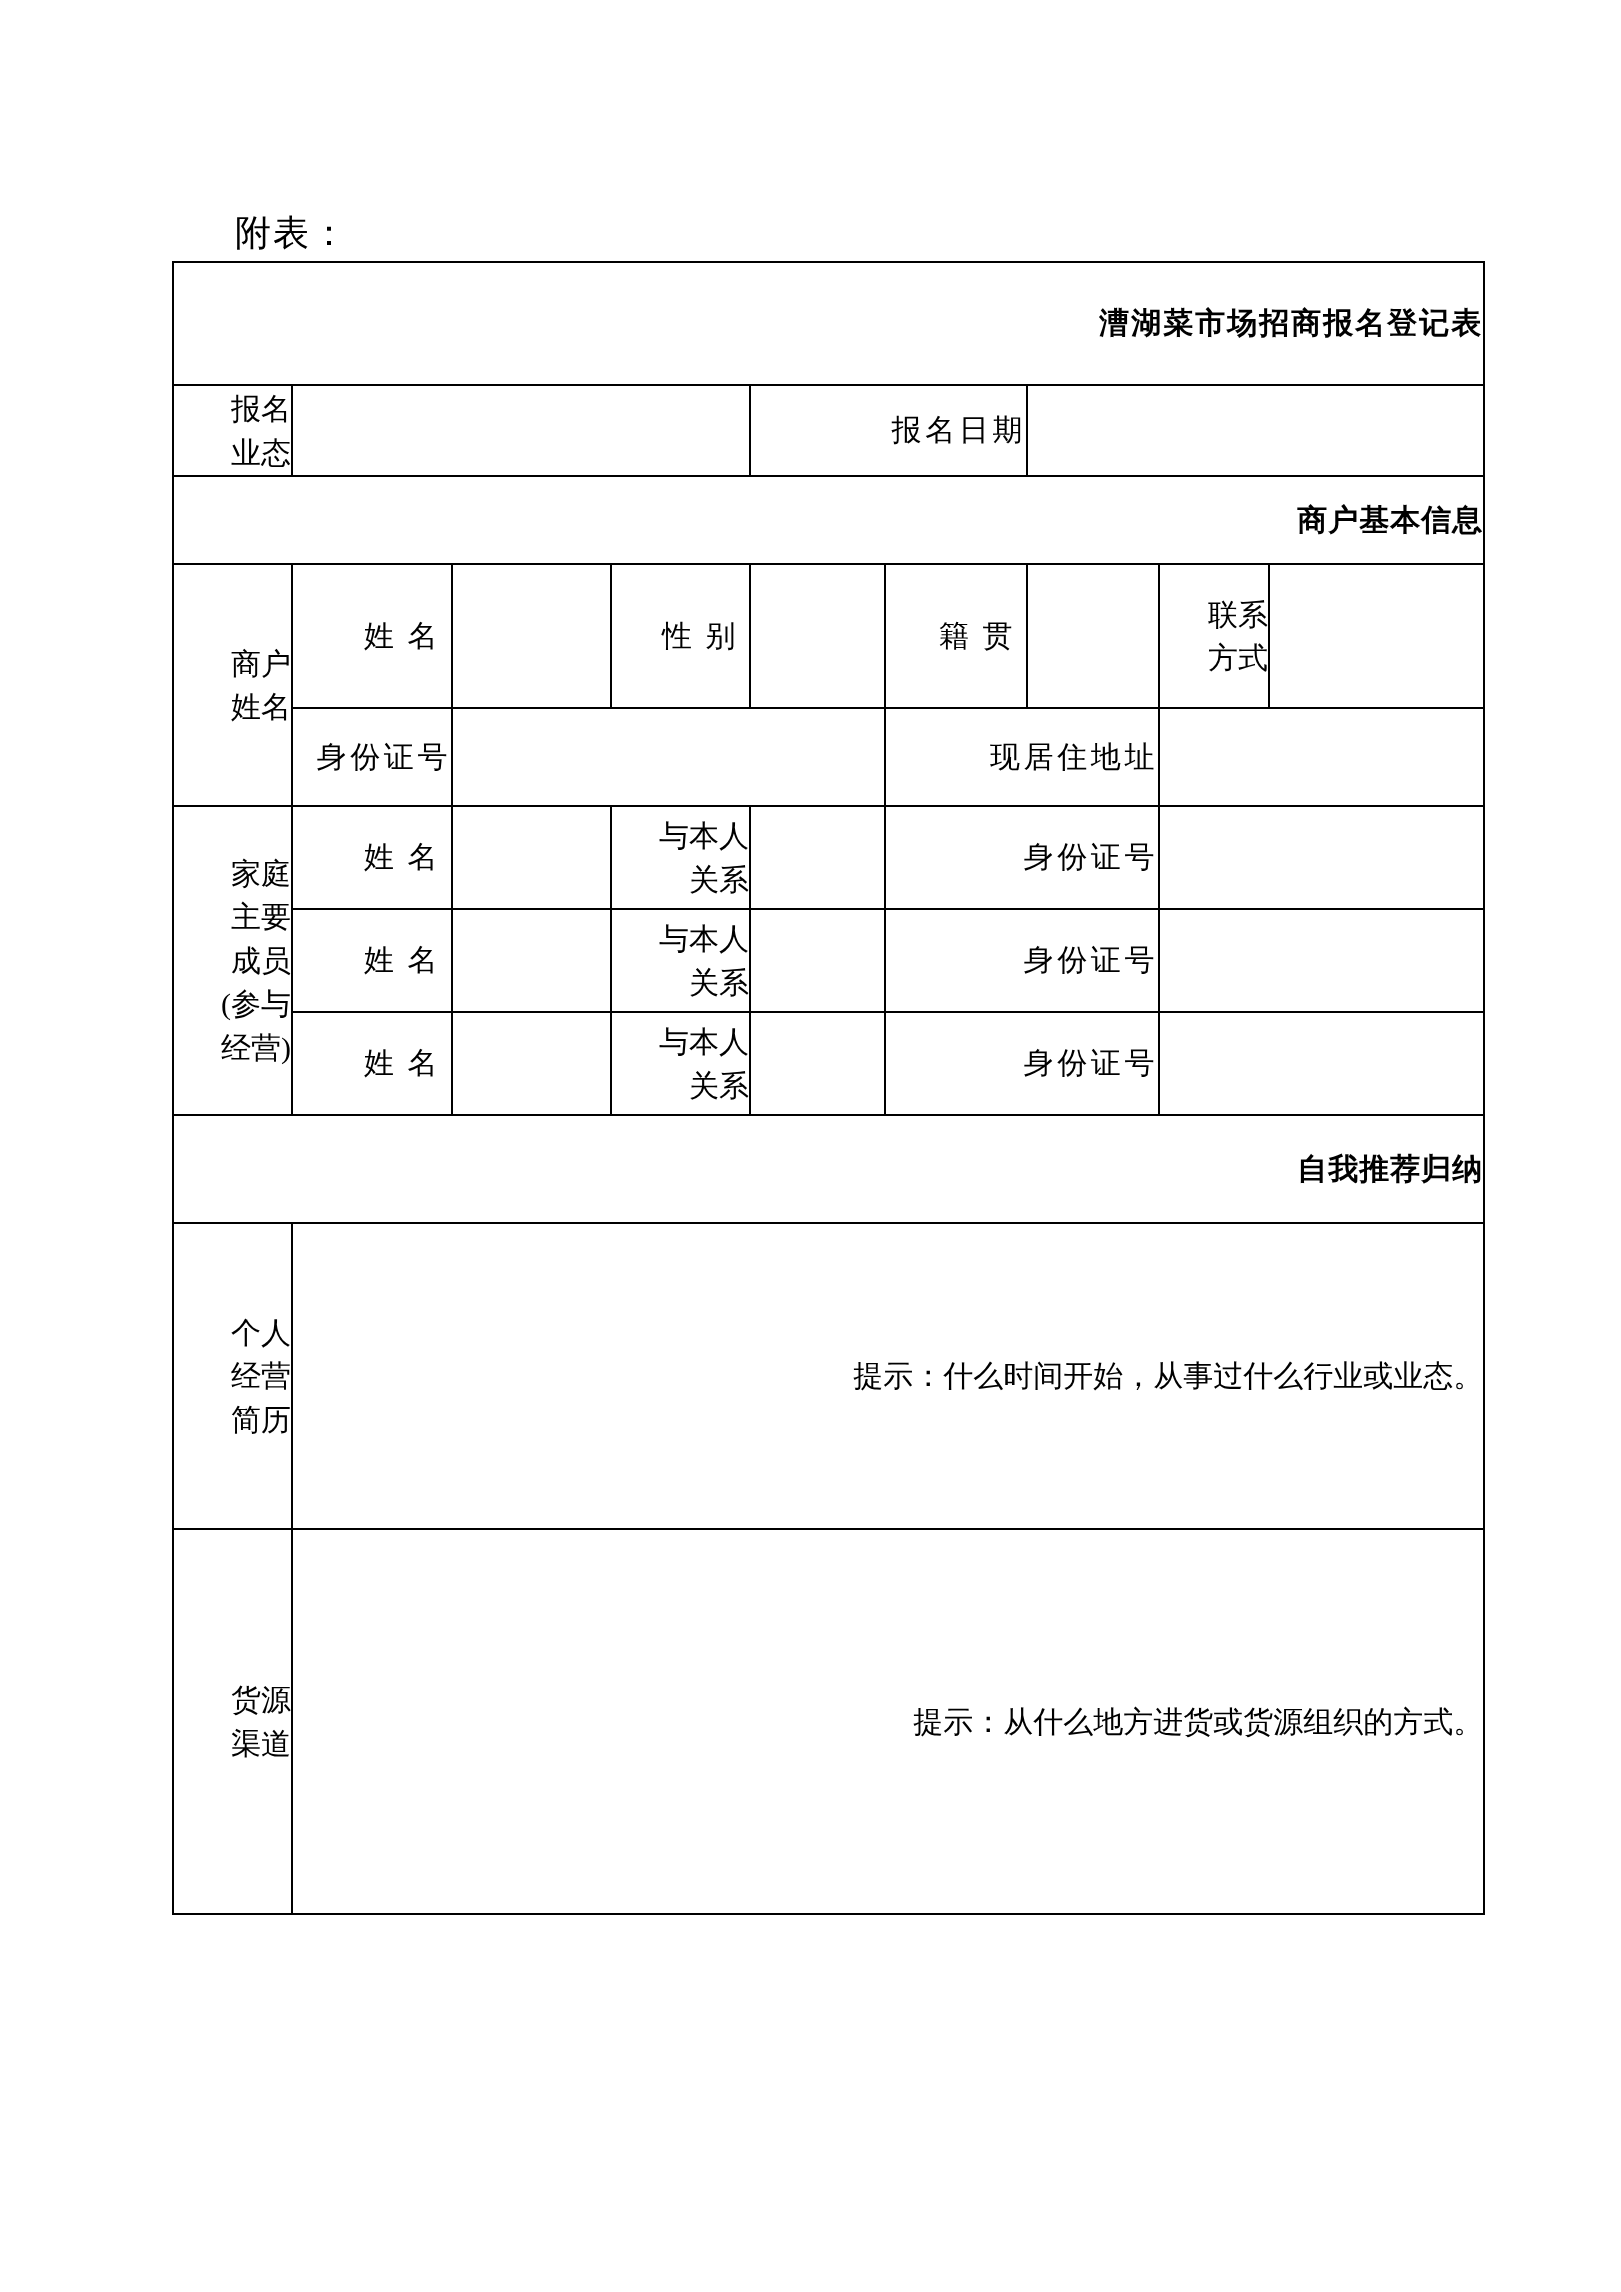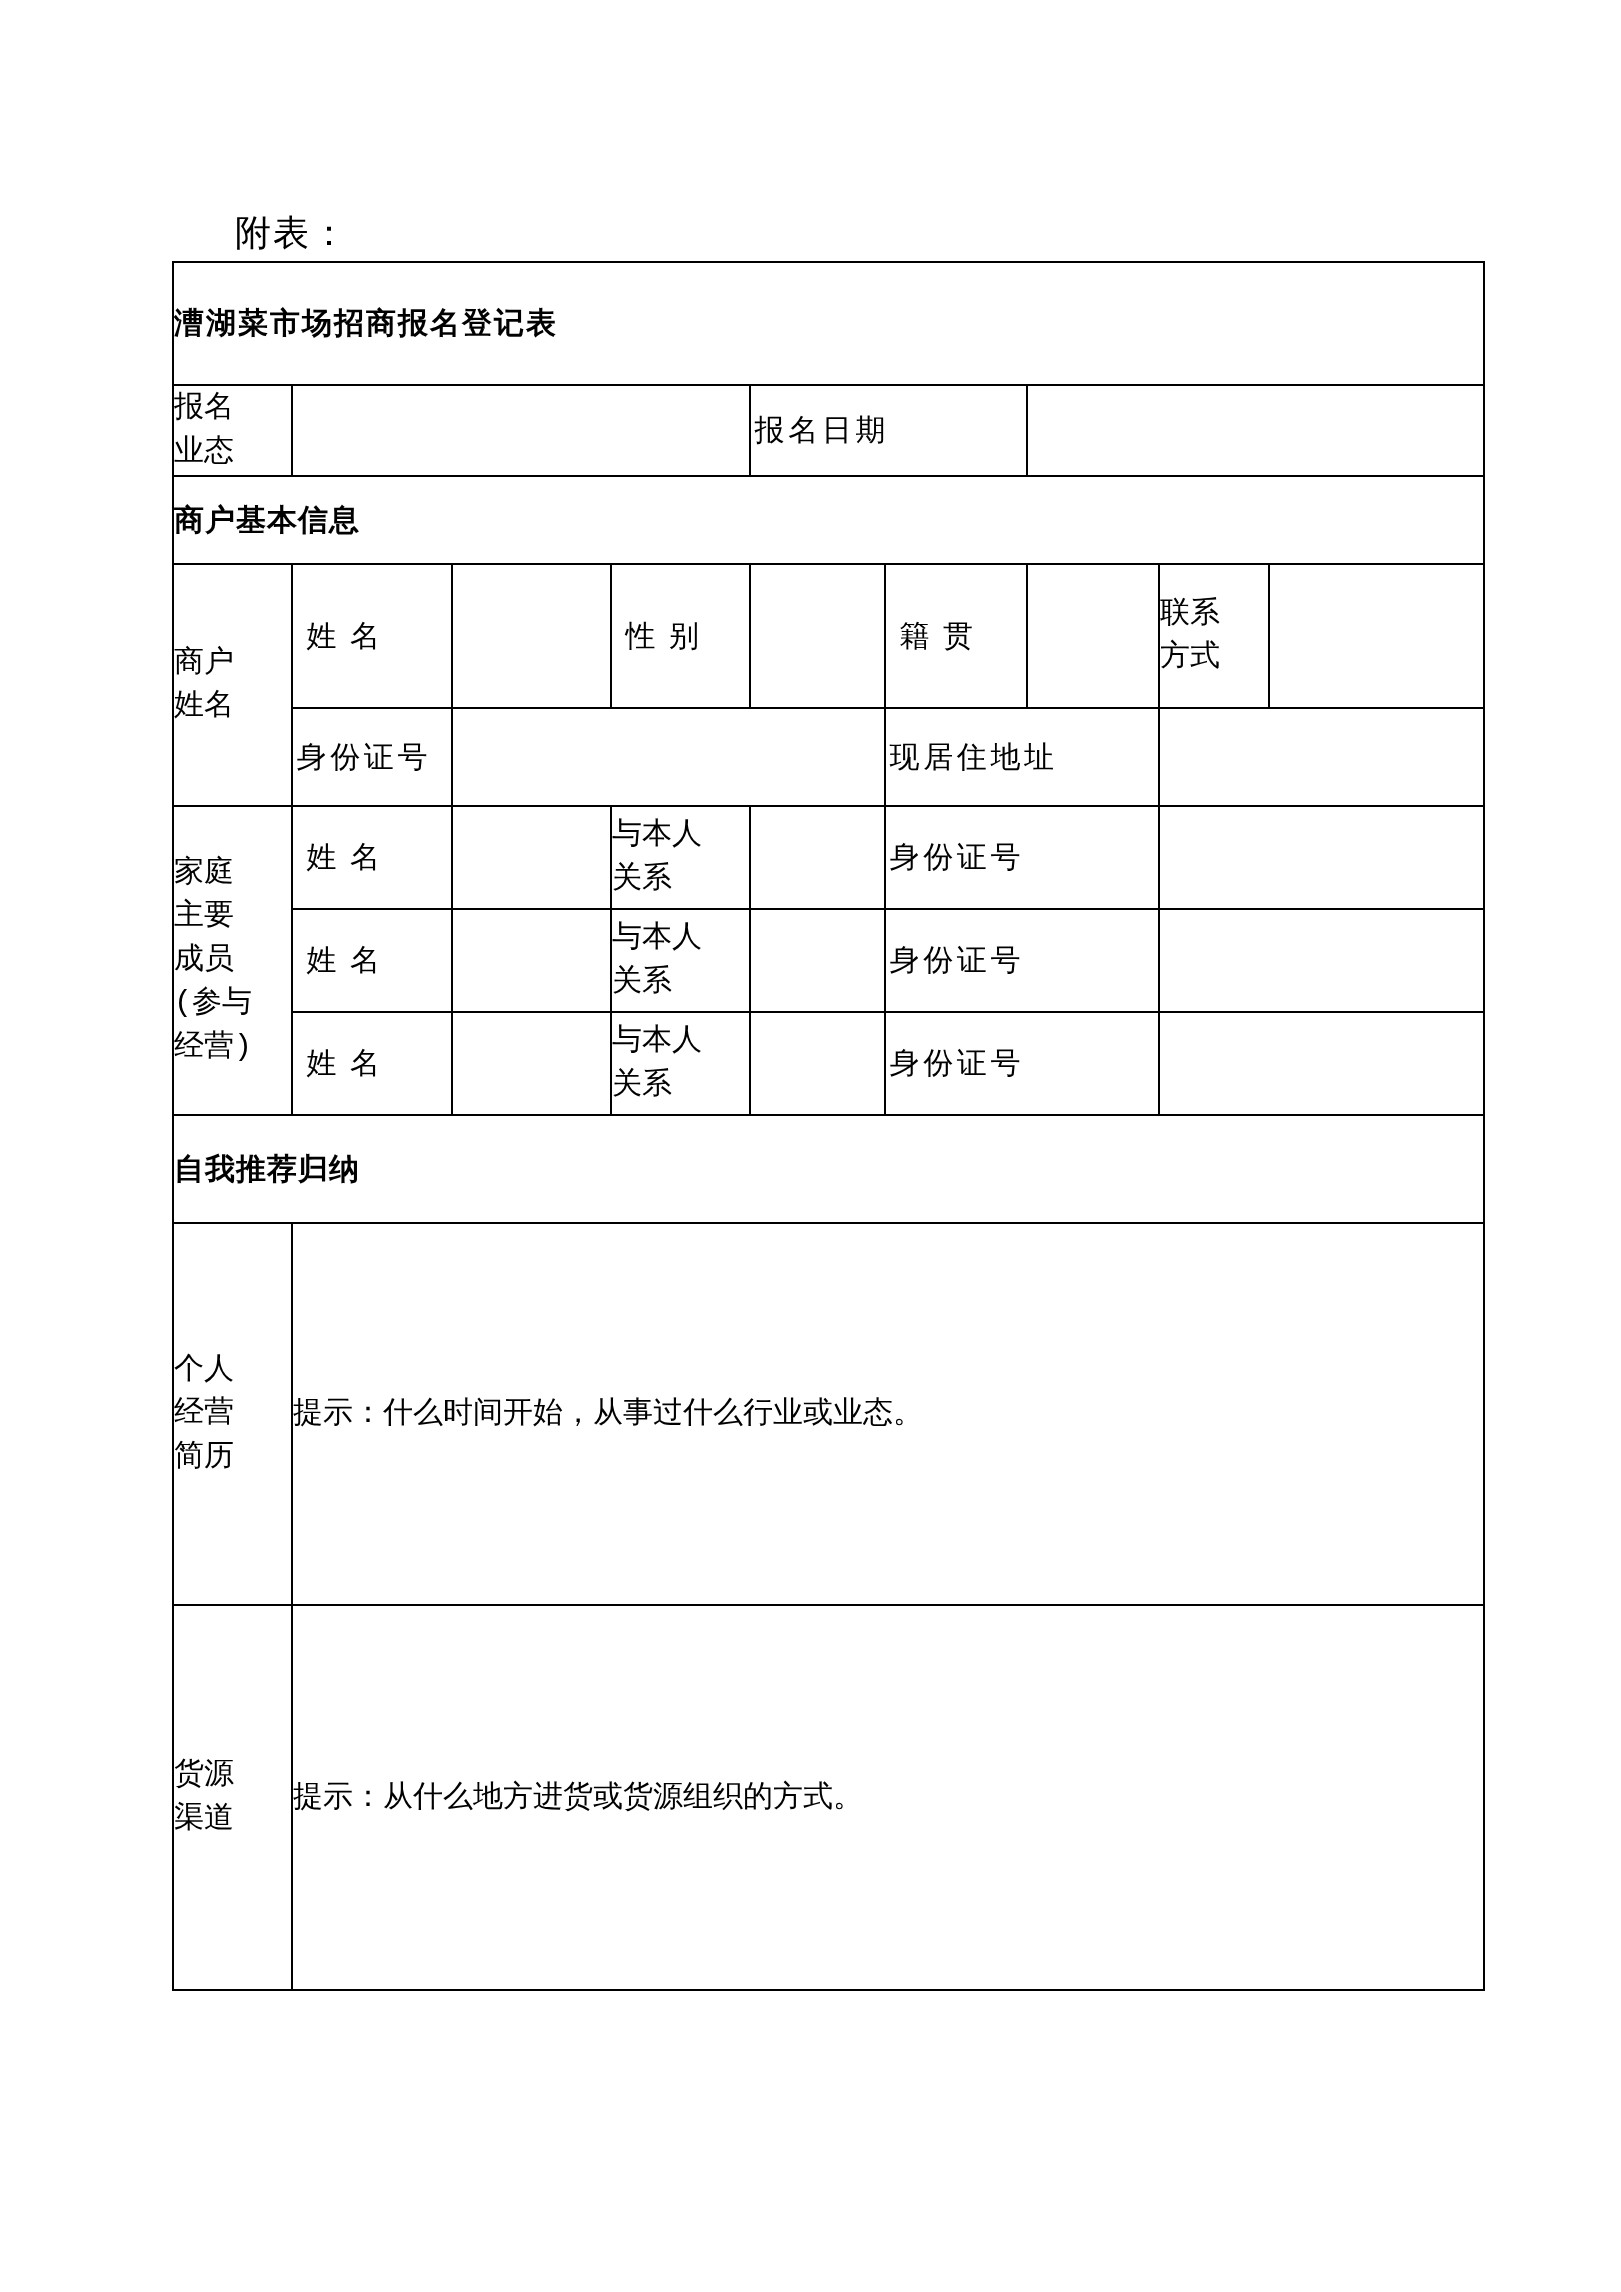--- a/index.html
+++ b/index.html
@@ -26,24 +26,23 @@
     left: 172px;
     top: 261px;
     width: 1310px;
     border-collapse: collapse;
     table-layout: fixed;
   }
   table.form td {
     border: 2px solid #000000;
     padding: 0;
     vertical-align: middle;
-    text-align: left;
+    text-align: right;
     font-size: 30px;
     overflow: hidden;
-    font-family: Liberation Mono, monospace;
   }
   td.title-cell {
     font-size: 43px;
     font-weight: bold;
     letter-spacing: 2px;
   }
   td.section-cell {
     font-size: 31px;
     font-weight: bold;
     letter-spacing: 1px;
@@ -61,21 +60,21 @@
     line-height: 1.4;
   }
   
   tr.r-title   { height: 123px; }
   tr.r-apply   { height: 91px; }
   tr.r-sec1    { height: 88px; }
   tr.r-name    { height: 144px; }
   tr.r-id      { height: 98px; }
   tr.r-fam     { height: 103px; }
   tr.r-sec2    { height: 108px; }
-  tr.r-exp     { height: 382px; }
+  tr.r-exp     { height: 306px; }
   tr.r-supply  { height: 385px; }
 </style>
 </head>
 <body>
 
 <div class="annotation">附表：</div>
 
 <table class="form">
   <colgroup>
     <col style="width:119px">

